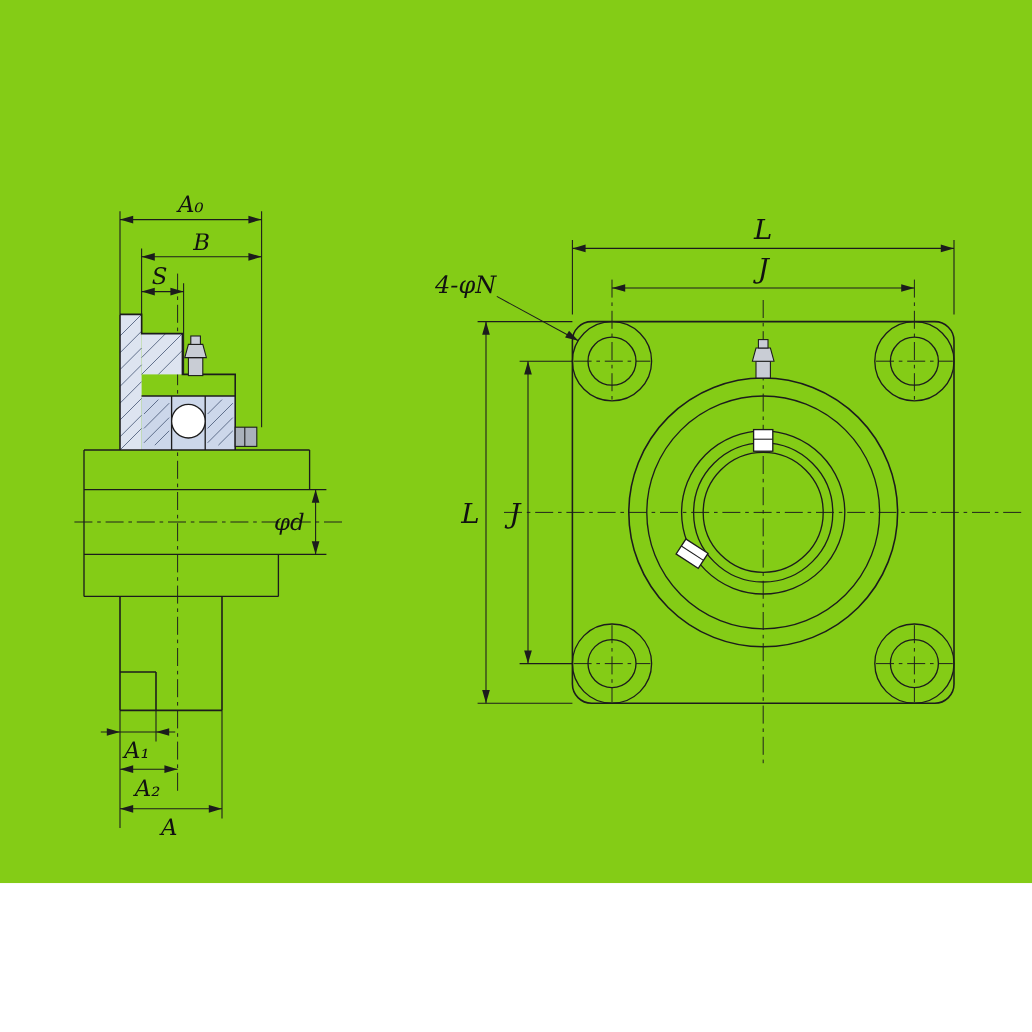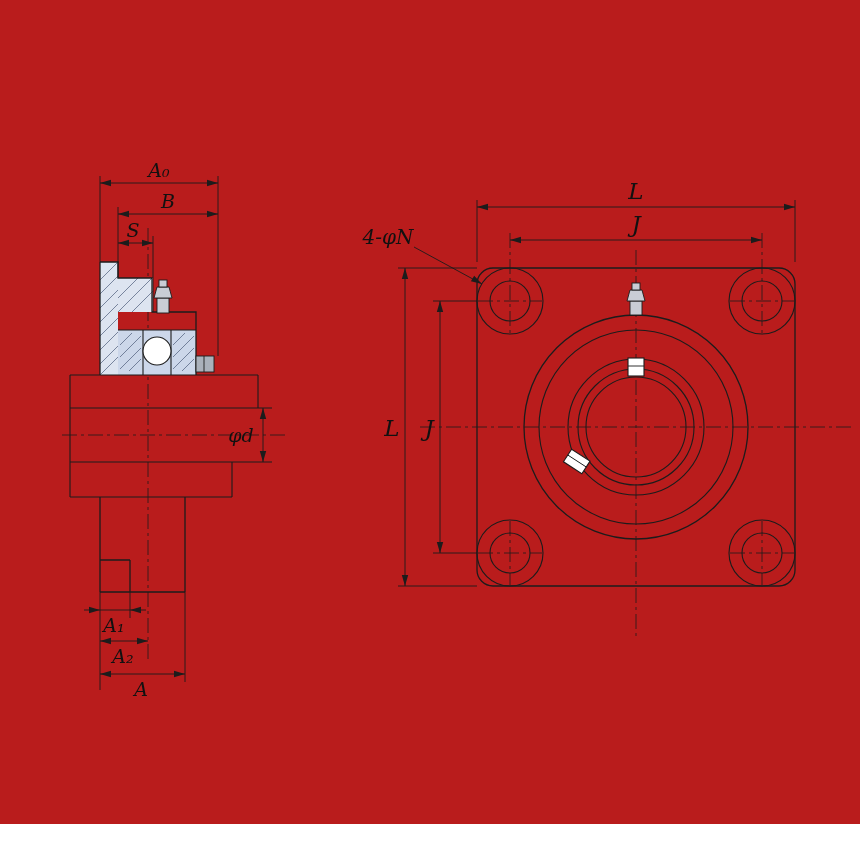--- a/index.html
+++ b/index.html
@@ -1,16 +1,16 @@
 <!DOCTYPE html>
 <html><head>
 <meta charset="utf-8">
 <style>
   html,body { margin:0; padding:0; background:#ffffff; }
-  .canvas { width:860px; height:824px; position:relative; background:#b91c1c; overflow:hidden; }
+  .canvas { width:860px; height:736px; position:relative; background:#84cc16; overflow:hidden; }
   svg { display:block; }
   .ln  { fill:none; stroke:#1c1c1c; stroke-width:1.3; }
   .ln2 { fill:none; stroke:#1c1c1c; stroke-width:1.1; }
   .dim { fill:none; stroke:#1c1c1c; stroke-width:0.9; }
   .cl  { fill:none; stroke:#1c1c1c; stroke-width:0.8; stroke-dasharray:15 4 3 4; }
   .hat { fill:none; stroke:#4a5a78; stroke-width:0.7; }
   .arw { fill:#1c1c1c; stroke:none; }
   .lbl { font-family:"DejaVu Serif", serif; font-style:italic; fill:#111111; }
   .sz19 { font-size:19px; } .sz20 { font-size:20px; } .sz23 { font-size:23px; }
   .fit { fill:#c9cdd5; stroke:#1c1c1c; stroke-width:0.9; }

